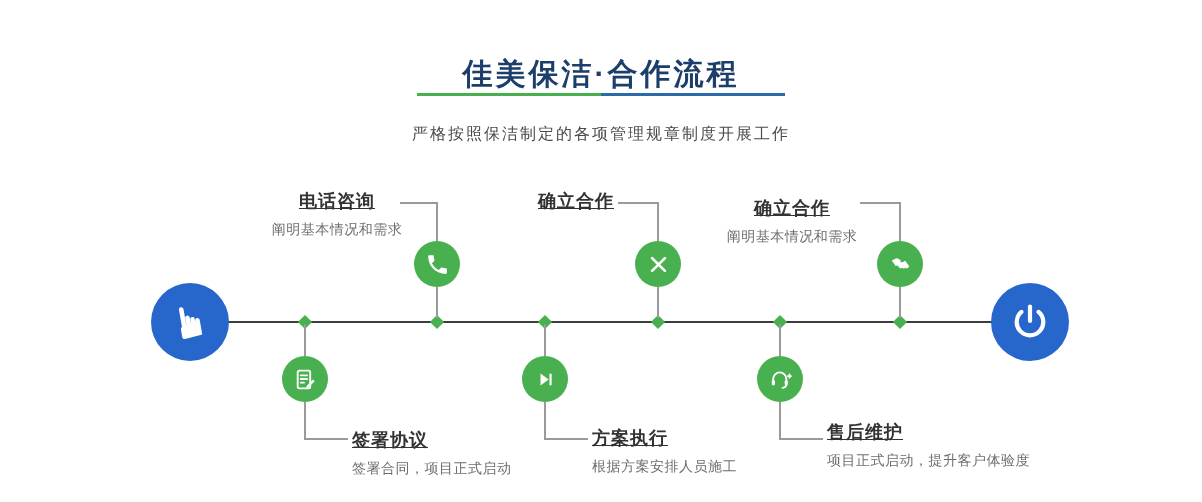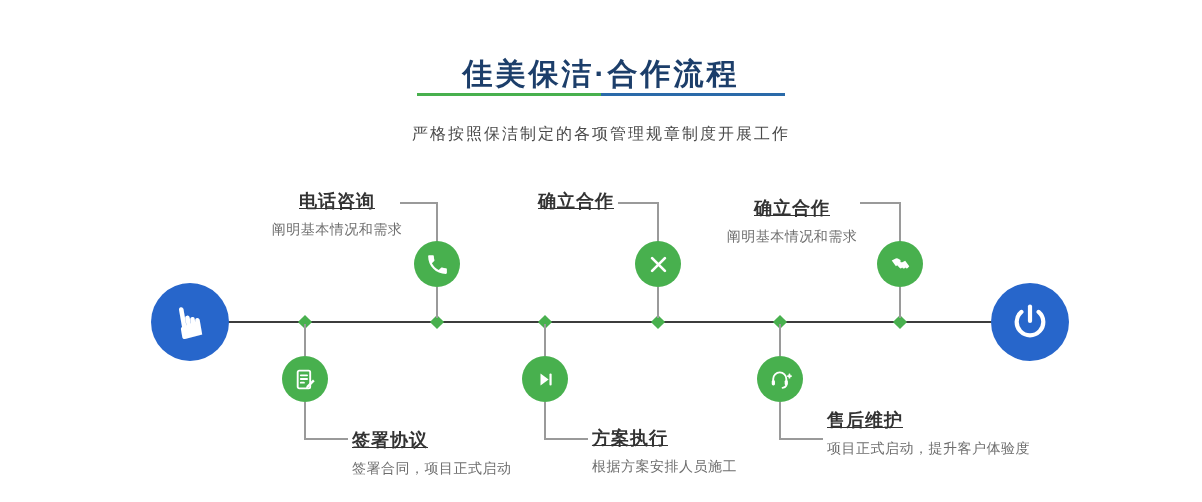--- a/index.html
+++ b/index.html
@@ -58,21 +58,21 @@
   .va-b1{left:304px;top:324px;height:32px;} .n-b1{left:282px;top:356px;}
   .vb-b1{left:304px;top:402px;height:38px;} .h-b1{left:305px;top:438px;width:43px;}
   .d-b1{left:300px;} .label-b1{left:352px;top:428px;}
 
   .va-b2{left:544px;top:324px;height:32px;} .n-b2{left:522px;top:356px;}
   .vb-b2{left:544px;top:402px;height:38px;} .h-b2{left:545px;top:438px;width:43px;}
   .d-b2{left:540px;} .label-b2{left:592px;top:426px;}
 
   .va-b3{left:779px;top:324px;height:32px;} .n-b3{left:757px;top:356px;}
   .vb-b3{left:779px;top:402px;height:38px;} .h-b3{left:780px;top:438px;width:43px;}
-  .d-b3{left:775px;} .label-b3{left:827px;top:408px;}
+  .d-b3{left:775px;} .label-b3{left:827px;top:420px;}
 </style>
 </head>
 <body>
 
 <div class="canvas">
 
   <h1 class="title">佳美保洁·合作流程</h1>
   <div class="divider">
     <span class="seg green"></span>
     <span class="seg blue"></span>

